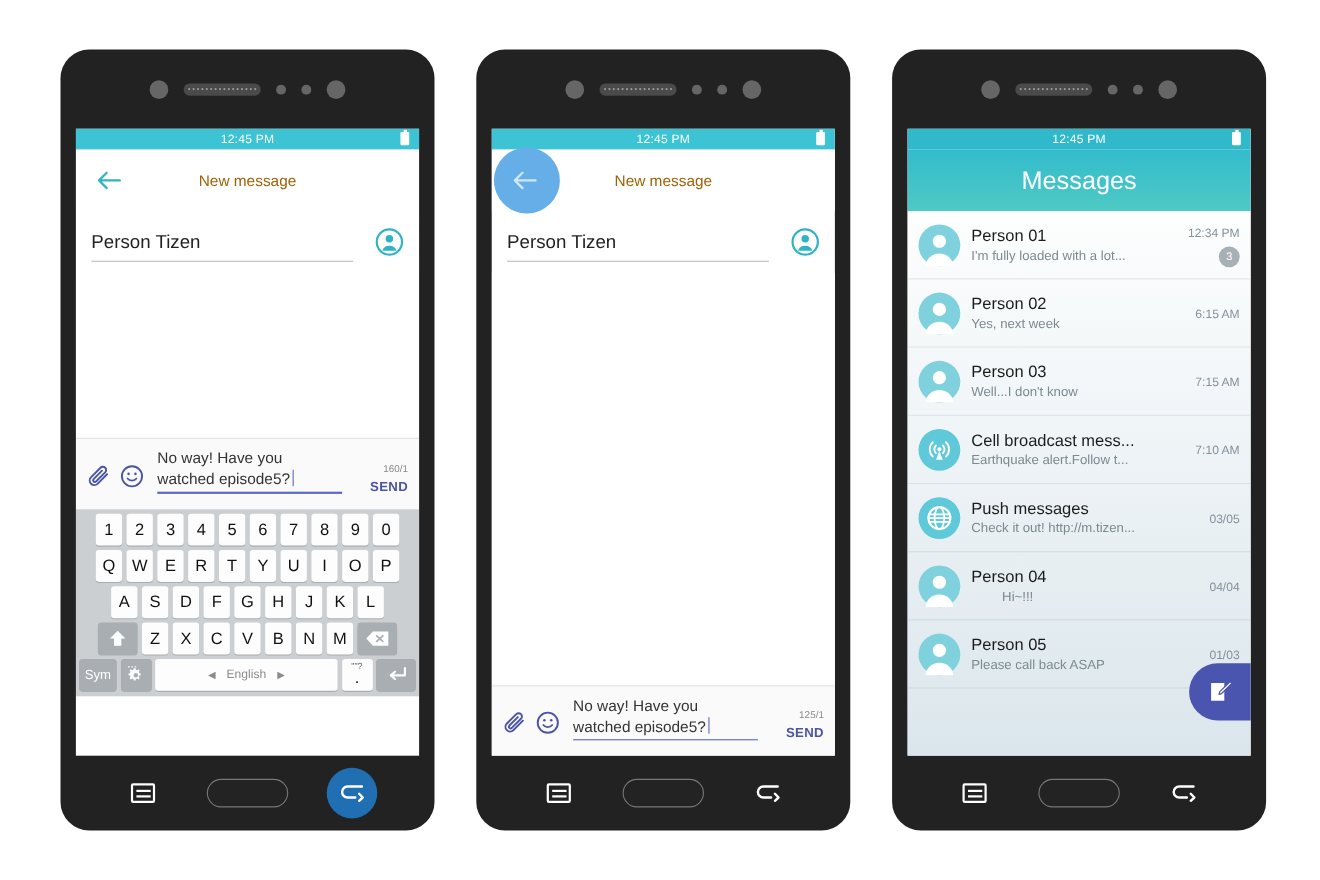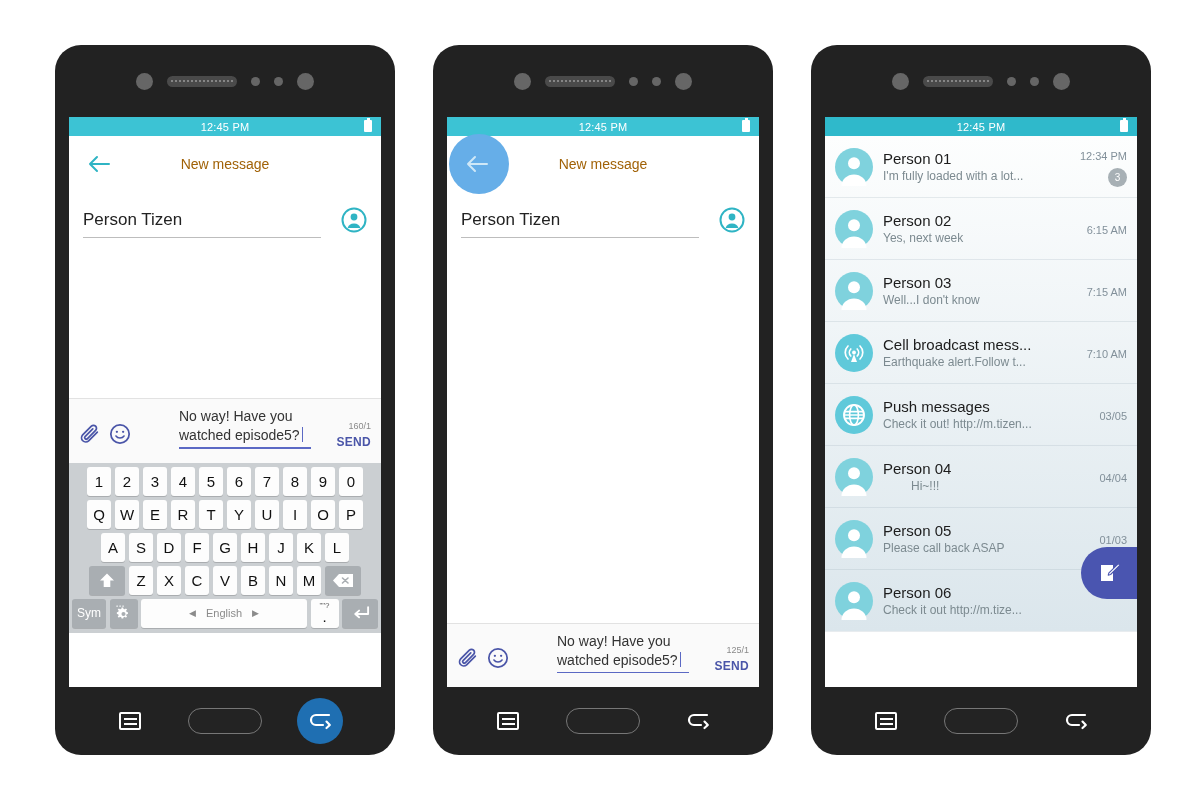--- a/index.html
+++ b/index.html
@@ -102,21 +102,21 @@
   }
   .msg-body{ flex:1 1 auto; background:#fff; }
 
   
   .inputbar{
     border-top:1px solid #e2e2e2; background:#fafafa;
     display:flex; align-items:flex-end; padding:8px 10px 10px 10px; gap:8px;
   }
   .inputbar .icons{ display:flex; align-items:center; gap:8px; padding-bottom:4px; }
   .inputbar .field{
-    flex:1 1 auto; position:relative; padding:0 4px 4px 4px;margin-left:36px;
+    flex:1 1 auto; position:relative; padding:0 4px 4px 4px;
   }
   .inputbar .field .txt{
     font-size:14px; color:#333; line-height:19px; white-space:pre-line;
   }
   .inputbar .field .caret{
     display:inline-block; width:1px; height:15px; background:#5b69c4;
     vertical-align:-2px; margin-left:2px;
   }
   .inputbar .field .underline{
     margin-top:2px; height:1.5px; background:#5b69c4;
@@ -501,20 +501,23 @@
       <span class="cam"></span>
     </div>
 
     <div class="screen">
 
       <div class="statusbar msg-statusbar">
         <span>12:45 PM</span>
         <span class="batt"></span>
       </div>
 
+      <div class="msg-header">
+        <div class="title">Messages</div>
+      </div>
 
       <div class="msg-list">
 
         <div class="mrow">
           <span class="ava">
             <svg width="38" height="38" viewBox="0 0 38 38">
                 <circle cx="19" cy="15.3" r="6" fill="#fff"></circle>
                 <path d="M6.5 38 a12.5 11.5 0 0 1 25 0 Z" fill="#fff"></path>
               </svg>
           </span>
@@ -620,35 +623,20 @@
           </span>
           <span class="mtext">
             <span class="mtitle" style="display: block;">Person 05</span>
             <span class="msub" style="display: block;">Please call back ASAP</span>
           </span>
           <span class="mright">
             <span class="mtime">01/03</span>
           </span>
         </div>
 
-        <div class="mrow">
-          <span class="ava">
-            <svg width="38" height="38" viewBox="0 0 38 38">
-                <circle cx="19" cy="15.3" r="6" fill="#fff"></circle>
-                <path d="M6.5 38 a12.5 11.5 0 0 1 25 0 Z" fill="#fff"></path>
-              </svg>
-          </span>
-          <span class="mtext">
-            <span class="mtitle" style="display: block;">Person 06</span>
-            <span class="msub" style="display: block;">Check it out http://m.tize...</span>
-          </span>
-          <span class="mright">
-            <span class="mtime"></span>
-          </span>
-        </div>
 
         <div class="fab">
           <svg width="24" height="24" viewBox="0 0 24 24">
             <path d="M3 4 L15 4 L15 20 L3 20 Z" fill="#fff"></path>
             <path d="M20.5 2.6 L22 4.1 L12.6 13.5 L10.2 14.2 L10.9 11.8 Z" fill="#fff" stroke="#4a55b0" stroke-width="1.1" stroke-linejoin="round"></path>
           </svg>
         </div>
 
       </div>
     </div>

